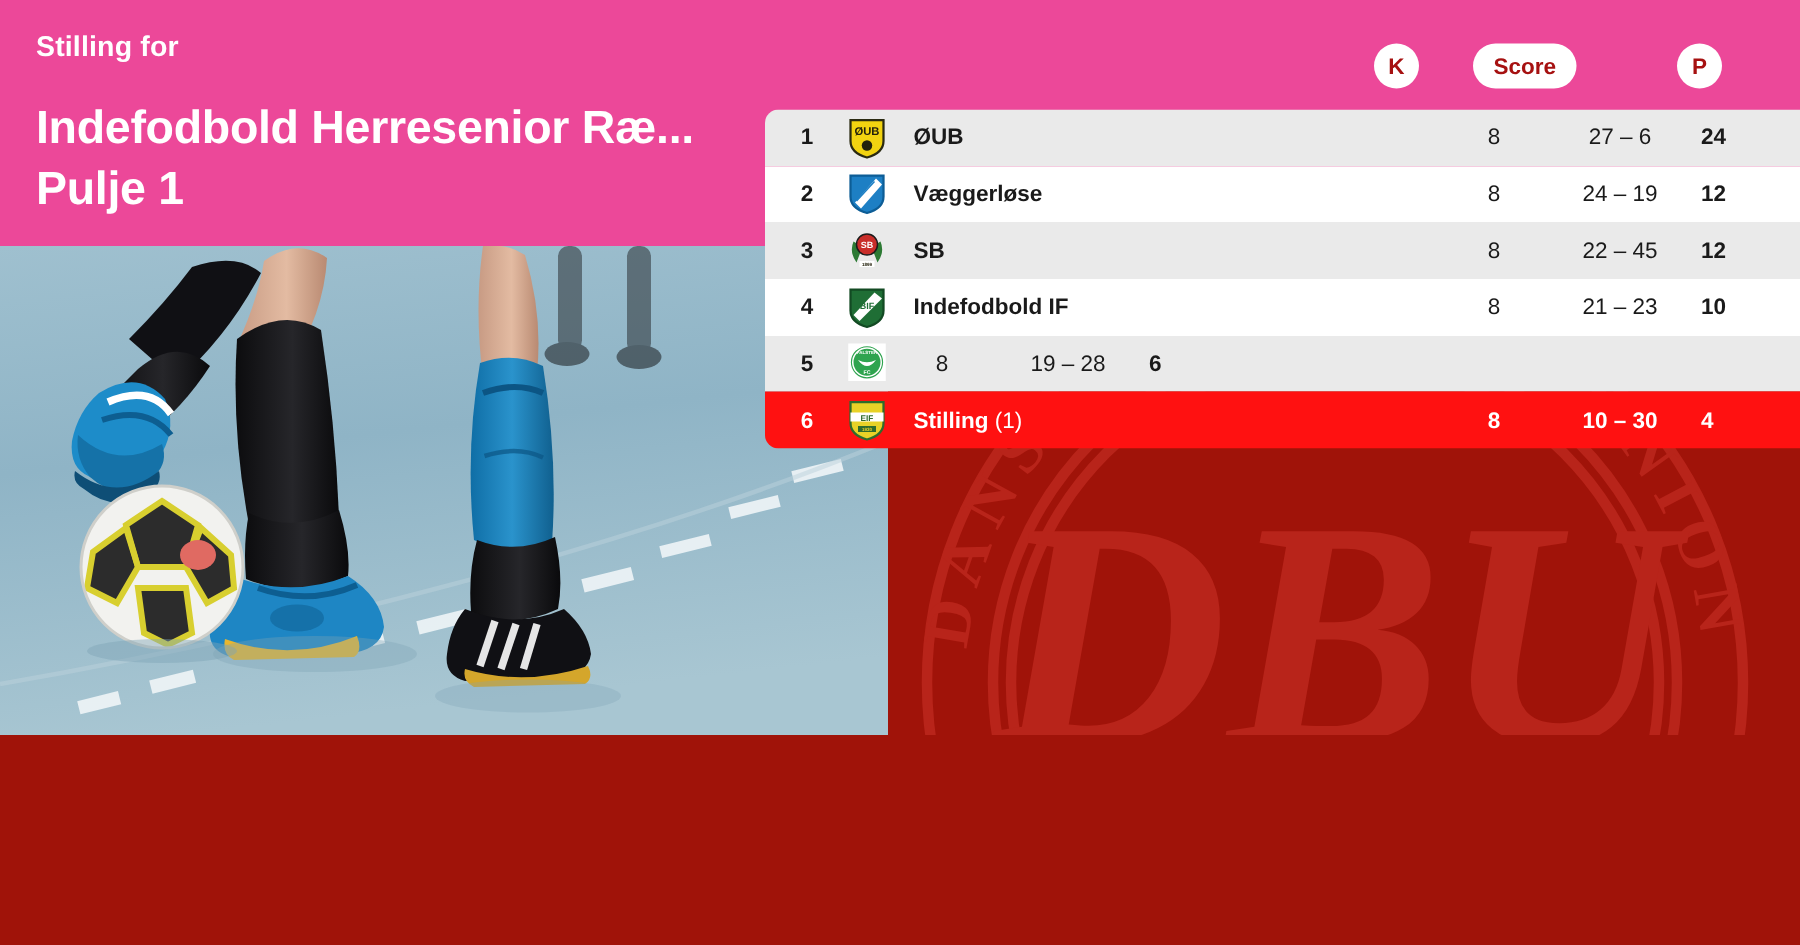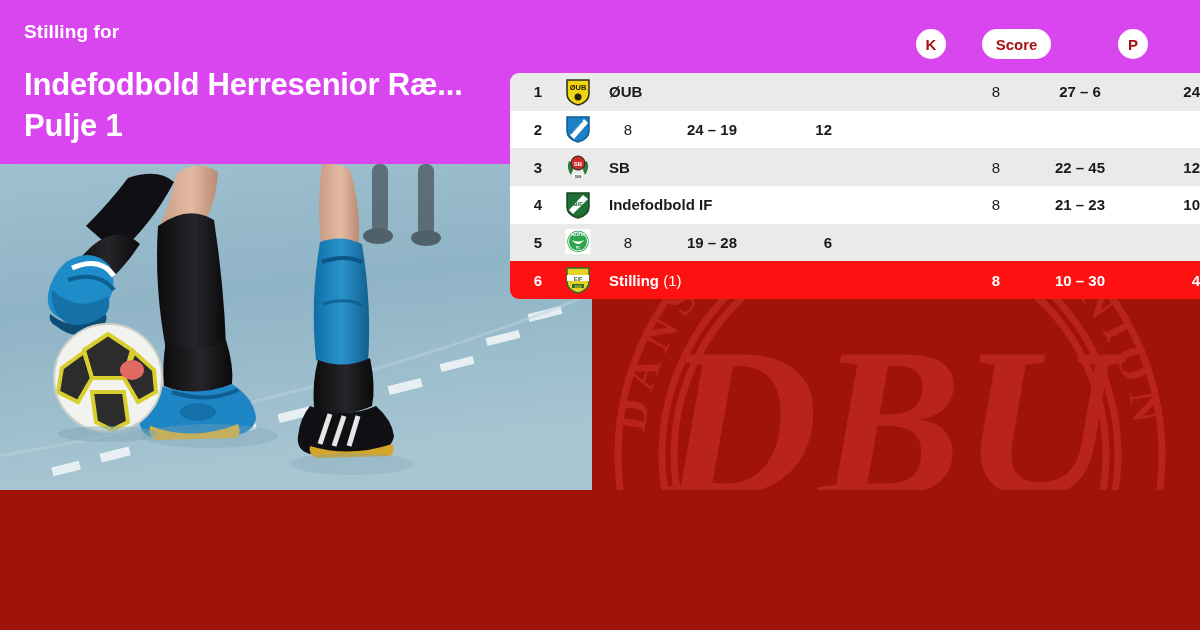--- a/index.html
+++ b/index.html
@@ -13,21 +13,21 @@
 
   
   #stage { position:absolute; inset:0; background:#a01309; overflow:hidden; }
 
   .wm { position:absolute; left:610px; top:175px; width:560px; height:560px;
         opacity:1; pointer-events:none; }
 
   
   .header-band {
     position:absolute; left:0; top:0; width:1200px; height:164px;
-    background:#d946ef;
+    background:#ec4899;
   }
   .hdr-kicker {
     position:absolute; left:24px; top:21px;
     font-size:19px; font-weight:bold; color:#ffffff; letter-spacing:0.1px;
   }
   .hdr-title {
     position:absolute; left:24px; top:64px; width:520px;
     font-size:31px; font-weight:bold; color:#ffffff; line-height:41px;
     letter-spacing:-0.2px;
   }
@@ -85,25 +85,25 @@
   .c-team {
     flex:1 1 auto; padding-left:11px; font-weight:bold; font-size:15px;
     white-space:nowrap; overflow:hidden;
   }
   .c-team .sub { font-weight:normal; }
   .c-k {
     width:60px; flex:0 0 60px; text-align:center; font-weight:normal;
     font-size:15px;
   }
   .c-score {
-    width:108px; flex:0 0 108px; text-align:center; font-weight:bold;
+    width:108px; flex:0 0 108px; text-align:center; font-weight:normal;
     font-size:15px;
   }
   .c-p {
-    width:66px; flex:0 0 66px; text-align:right; font-weight:bold;
+    width:66px; flex:0 0 66px; text-align:left; font-weight:bold;
     font-size:15px;
   }
   .row.hl .c-k, .row.hl .c-score { font-weight:bold; }
 </style>
 </head>
 <body>
 
 <div id="stage">
 
   <div class="wm">
@@ -275,20 +275,21 @@
       </div>
       <div class="row even">
         <div class="c-pos">2</div>
         <div class="c-logo">
           <svg width="26" height="28" viewBox="0 0 52 56">
             <path d="M4 4 H48 V32 Q48 48 26 54 Q4 48 4 32 Z" fill="#1d7fc4" stroke="#0d5d96" stroke-width="3"></path>
             <path d="M10 40 L38 8 L46 16 L18 48 Z" fill="#ffffff"></path>
             <path d="M12 38 L36 12" fill="#ffffff" stroke="#1d7fc4" stroke-width="2"></path>
           </svg>
         </div>
+        <div class="c-team"><span>Væggerløse</span></div>
         <div class="c-k">8</div>
         <div class="c-score">24 – 19</div>
         <div class="c-p">12</div>
       </div>
       <div class="row odd">
         <div class="c-pos">3</div>
         <div class="c-logo">
           <svg width="26" height="28" viewBox="0 0 52 56">
             <path d="M12 44 Q2 30 8 16 Q16 22 22 18" fill="#2d7a34"></path>
             <path d="M40 44 Q50 30 44 16 Q36 22 30 18" fill="#2d7a34"></path>

